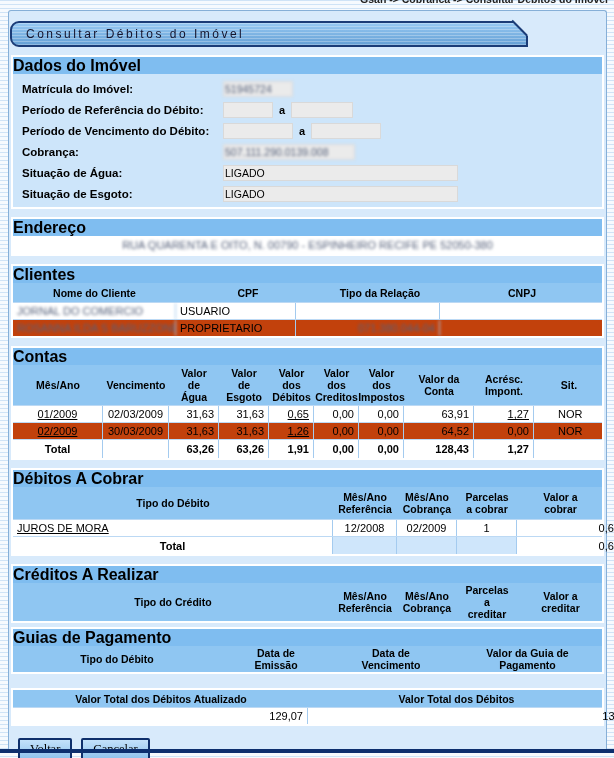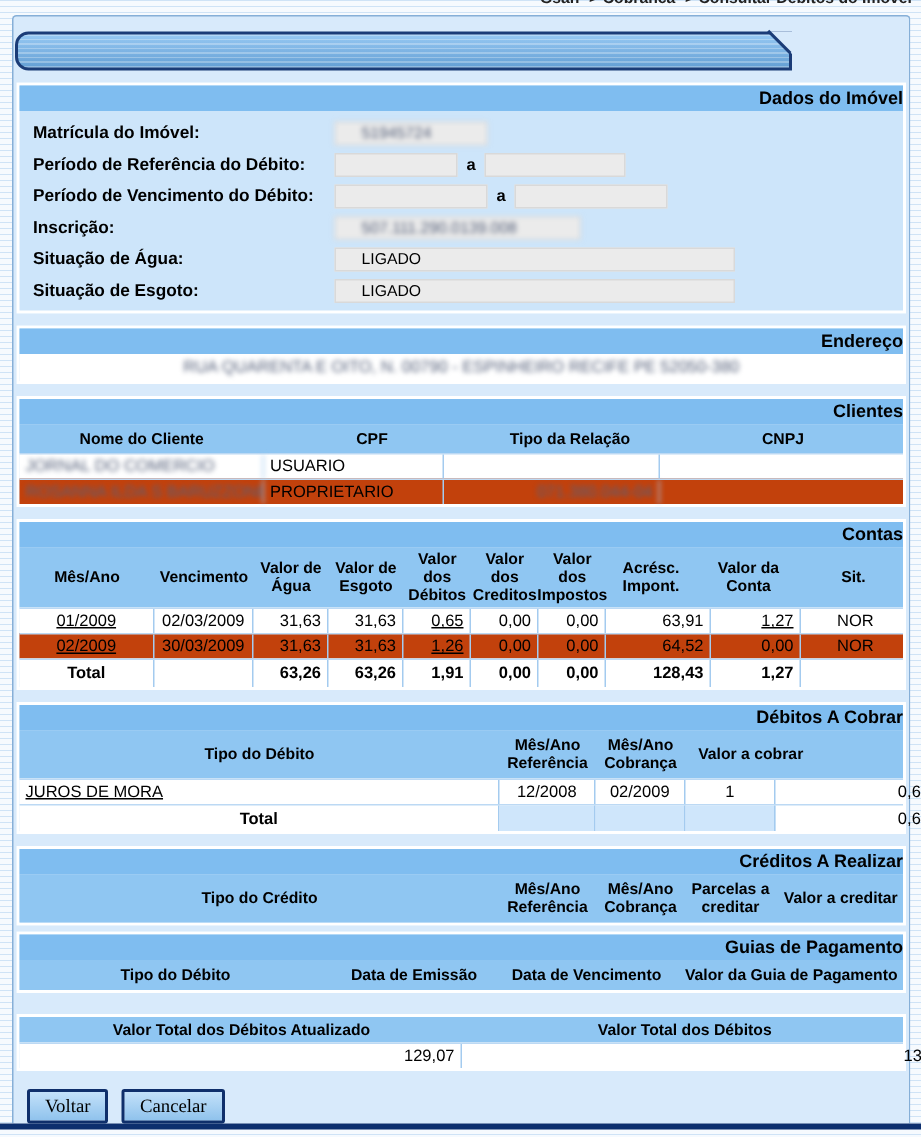--- a/index.html
+++ b/index.html
@@ -14,35 +14,35 @@
   
   .banner{position:relative;margin:10px 0 0 1px;width:500px;height:22px;border:2px solid #1b3c77;
     border-radius:9px 0 0 9px;display:flex;align-items:center;padding-left:14px;box-sizing:content-box;
     background:repeating-linear-gradient(180deg,rgba(255,255,255,.28) 0 1px,rgba(255,255,255,0) 1px 3px),
                linear-gradient(180deg,#97c9f3,#649fd4);}
   .banner .txt{font-size:12px;letter-spacing:2.5px;color:#15152e;white-space:nowrap;}
   .banner .cut{position:absolute;top:-2px;right:-2px;width:0;height:0;border-top:15px solid #d8eafb;border-left:15px solid transparent;}
   .banner .cutline{position:absolute;top:4px;right:-4px;width:21px;height:2px;background:#1b3c77;transform:rotate(45deg);}
   
   .section{margin:8px 2px 0 2px;border:2px solid #ffffff;background:#cde5fa;}
-  .sec-title{height:17px;line-height:17px;text-align:right;font-weight:bold;font-size:12px;background:#7fbdf0;}
+  .sec-title{height:17px;line-height:17px;text-align:left;font-weight:bold;font-size:16px;background:#7fbdf0;}
   
   .fields{padding:4px 0 3px;}
   .frow{display:flex;align-items:center;height:21px;padding-left:9px;}
   .flabel{width:201px;font-weight:bold;font-size:11.5px;flex:none;}
-  .gbox{background:#ebebeb;border:1px solid #d9d9d9;height:14px;line-height:14px;font-size:10.5px;padding:0 17px;flex:none;overflow:hidden;white-space:nowrap;}
+  .gbox{background:#ebebeb;border:1px solid #d9d9d9;height:14px;line-height:14px;font-size:10.5px;padding:0 1px;flex:none;overflow:hidden;white-space:nowrap;}
   .w72{width:66px}.w50{width:46px}.w62{width:58px}.w70{width:66px}.w134{width:128px}.w237{width:231px}
   .sep{font-weight:bold;font-size:11px;margin:0 6px;}
   .blurred{filter:blur(1.6px);color:#55607a;}
   
   .addr{height:18px;background:#fff;display:flex;align-items:center;justify-content:center;font-size:11px;}
   
   .throw{display:flex;background:#8fc6f2;align-items:stretch;}
   .th{font-weight:bold;font-size:10.5px;text-align:center;display:flex;align-items:center;justify-content:center;
-      padding:1px 1px;box-sizing:border-box;flex:none;line-height:12px;}
+      padding:1px 13px;box-sizing:border-box;flex:none;line-height:12px;}
   .trow{display:flex;border-top:1px solid #bcd9f4;}
   .td{font-size:11px;box-sizing:border-box;flex:none;border-right:1px solid #a4cbef;padding:0 4px;min-height:16px;
       display:flex;align-items:center;overflow:hidden;white-space:nowrap;}
   .td:last-child{border-right:none;margin-left:20px;}
   .white{background:#fff}.altrow{background:#c2410c}.shade{background:#cfe6fb}
   .num{justify-content:flex-end}.center{justify-content:center}
   .lnk{text-decoration:underline;cursor:pointer;color:#000;}
   .bold{font-weight:bold;}
   
   .cli0{width:163px}.cli1{width:120px}.cli2{width:144px}.cli3{width:164px}
@@ -60,20 +60,21 @@
 </head>
 <body>
 
 <div class="screen">
 
   <div class="breadcrumb">Gsan -&gt; Cobranca -&gt; Consultar Debitos do Imovel</div>
 
   <div class="wrapper">
 
     <div class="banner">
+      <span class="txt">Consultar Débitos do Imóvel</span>
       <i class="cut"></i>
       <i class="cutline"></i>
     </div>
 
     <div class="section">
       <div class="sec-title">Dados do Imóvel</div>
       <div class="fields">
         <div class="frow">
           <span class="flabel">Matrícula do Imóvel:</span>
           <span class="gbox w72 blurred">51945724</span>
@@ -84,21 +85,21 @@
           <span class="sep">a</span>
           <span class="gbox w62"></span>
         </div>
         <div class="frow">
           <span class="flabel">Período de Vencimento do Débito:</span>
           <span class="gbox w72"></span>
           <span class="sep">a</span>
           <span class="gbox w70"></span>
         </div>
         <div class="frow">
-          <span class="flabel">Inscrição:</span>
+          <span class="flabel">Cobrança:</span>
           <span class="gbox w134 blurred">507.111.290.0139.008</span>
         </div>
         <div class="frow">
           <span class="flabel">Situação de Água:</span>
           <span class="gbox w237">LIGADO</span>
         </div>
         <div class="frow">
           <span class="flabel">Situação de Esgoto:</span>
           <span class="gbox w237">LIGADO</span>
         </div>
@@ -137,22 +138,22 @@
     <div class="section">
       <div class="sec-title">Contas</div>
       <div class="throw h40">
         <div class="th cA">Mês/Ano</div>
         <div class="th cB">Vencimento</div>
         <div class="th cC">Valor de Água</div>
         <div class="th cD">Valor de Esgoto</div>
         <div class="th cE">Valor dos Débitos</div>
         <div class="th cF">Valor dos Creditos</div>
         <div class="th cG">Valor dos Impostos</div>
+        <div class="th cH">Valor da Conta</div>
         <div class="th cI">Acrésc. Impont.</div>
-        <div class="th cH">Valor da Conta</div>
         <div class="th cJ">Sit.</div>
       </div>
       <div class="trow white">
         <div class="td cA center">
             <span class="lnk">01/2009</span>
           </div>
         <div class="td cB center">02/03/2009</div>
         <div class="td cC num">31,63</div>
         <div class="td cD num">31,63</div>
         <div class="td cE num">
@@ -195,20 +196,21 @@
         <div class="td cJ"></div>
       </div>
     </div>
 
     <div class="section">
       <div class="sec-title">Débitos A Cobrar</div>
       <div class="throw h32">
         <div class="th dA">Tipo do Débito</div>
         <div class="th dB">Mês/Ano Referência</div>
         <div class="th dC">Mês/Ano Cobrança</div>
+        <div class="th dD">Parcelas a cobrar</div>
         <div class="th dE">Valor a cobrar</div>
       </div>
       <div class="trow white">
         <div class="td dA">
             <span class="lnk">JUROS DE MORA</span>
           </div>
         <div class="td dB center">12/2008</div>
         <div class="td dC center">02/2009</div>
         <div class="td dD center">1</div>
         <div class="td dE num">0,64</div>

